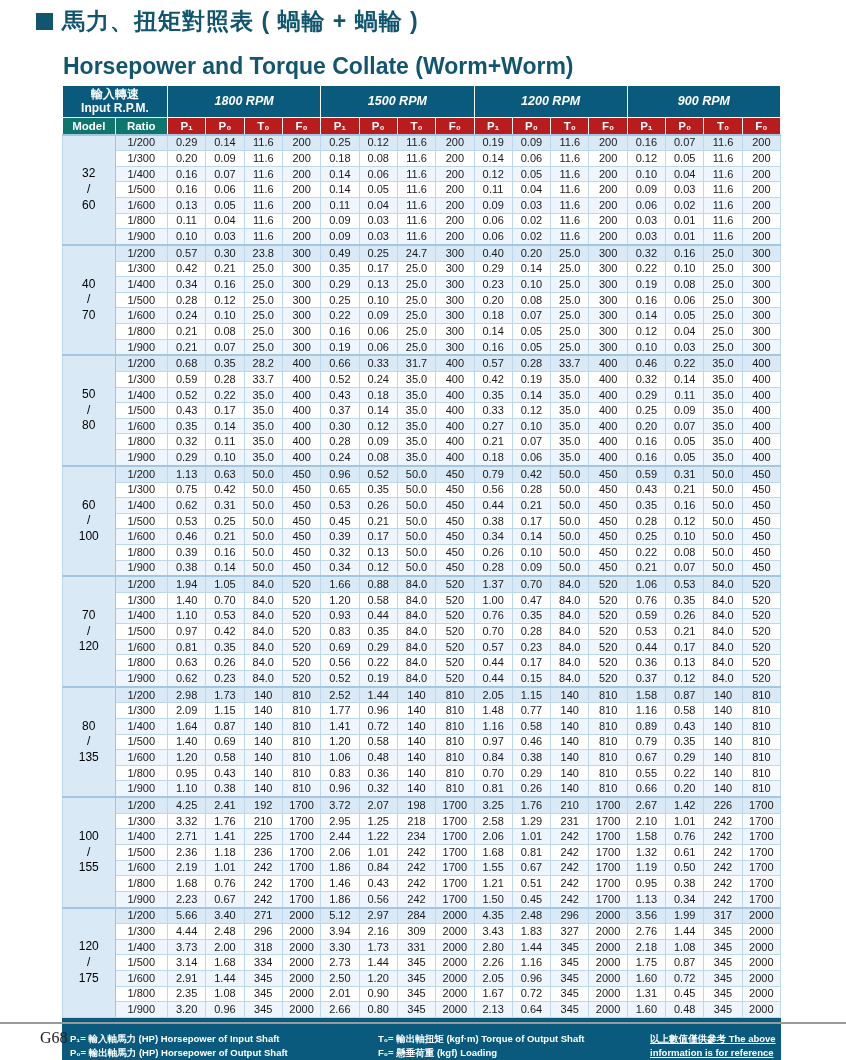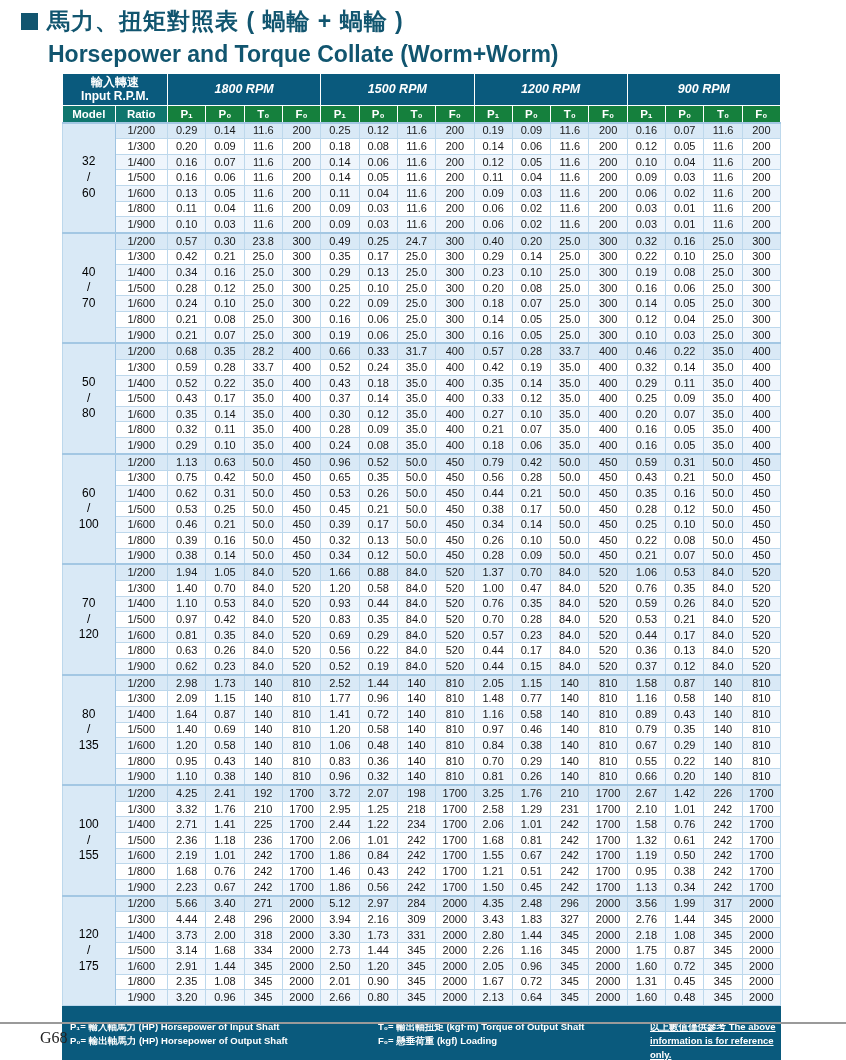--- a/index.html
+++ b/index.html
@@ -1,32 +1,32 @@
 <!DOCTYPE html>
 <html><head>
 <meta charset="utf-8">
 <style>
   html,body { margin:0; padding:0; }
   body {
     width:846px; height:1060px; background:#ffffff; position:relative; overflow:hidden;
     font-family:"Liberation Sans", sans-serif;
   }
-  .title-block { padding:6px 0 0 21px; color:#11556f; }
+  .title-block { padding:6px 0 0 36px; color:#11556f; }
   .title-zh { font-size:23px; font-weight:bold; display:flex; align-items:center; gap:9px; letter-spacing:1px;}
   .title-square { width:17px; height:17px; background:#11556f; flex:0 0 auto; }
-  .title-en { font-size:23px; font-weight:bold; margin-left:27px; margin-top:4px; letter-spacing:0px; }
+  .title-en { font-size:23px; font-weight:bold; margin-left:27px; margin-top:16px; letter-spacing:0px; }
 
   .table-wrap { margin-left:62px; margin-top:5px; width:719px; }
   table { border-collapse:collapse; table-layout:fixed; width:719px; height:933px; }
   thead th { border:1.5px solid #ffffff; padding:0; font-weight:bold; }
   tr.r1 { height:32px; }
   tr.r1 th { background:#0a5a7d; color:#ffffff; font-size:12px; line-height:1.15; }
   tr.r1 th.rpm-block { font-size:12.5px;font-style:italic; }
   tr.r2 { height:17px; }
-  tr.r2 th { background:#15803d; color:#ffffff; font-size:11.5px; }
+  tr.r2 th { background:#b91c1c; color:#ffffff; font-size:11.5px; }
   tr.r2 th.mr { background:#0f766e; }
   tbody td {
     border:1px solid #bdd8ec; font-size:11px; color:#1a1a1a;
     text-align:center; padding:0; line-height:1; white-space:nowrap;
   }
   tbody tr.t-strong td { background:#d9e9f6; }
   tbody tr.t-light  td { background:#eef5fc; }
   tbody tr.t-white  td { background:#ffffff; }
   tbody tr.group-start td { border-top:2px solid #a3c7e3; }
   tbody td.block-start { border-left:1.5px solid #9fc4e2; }

